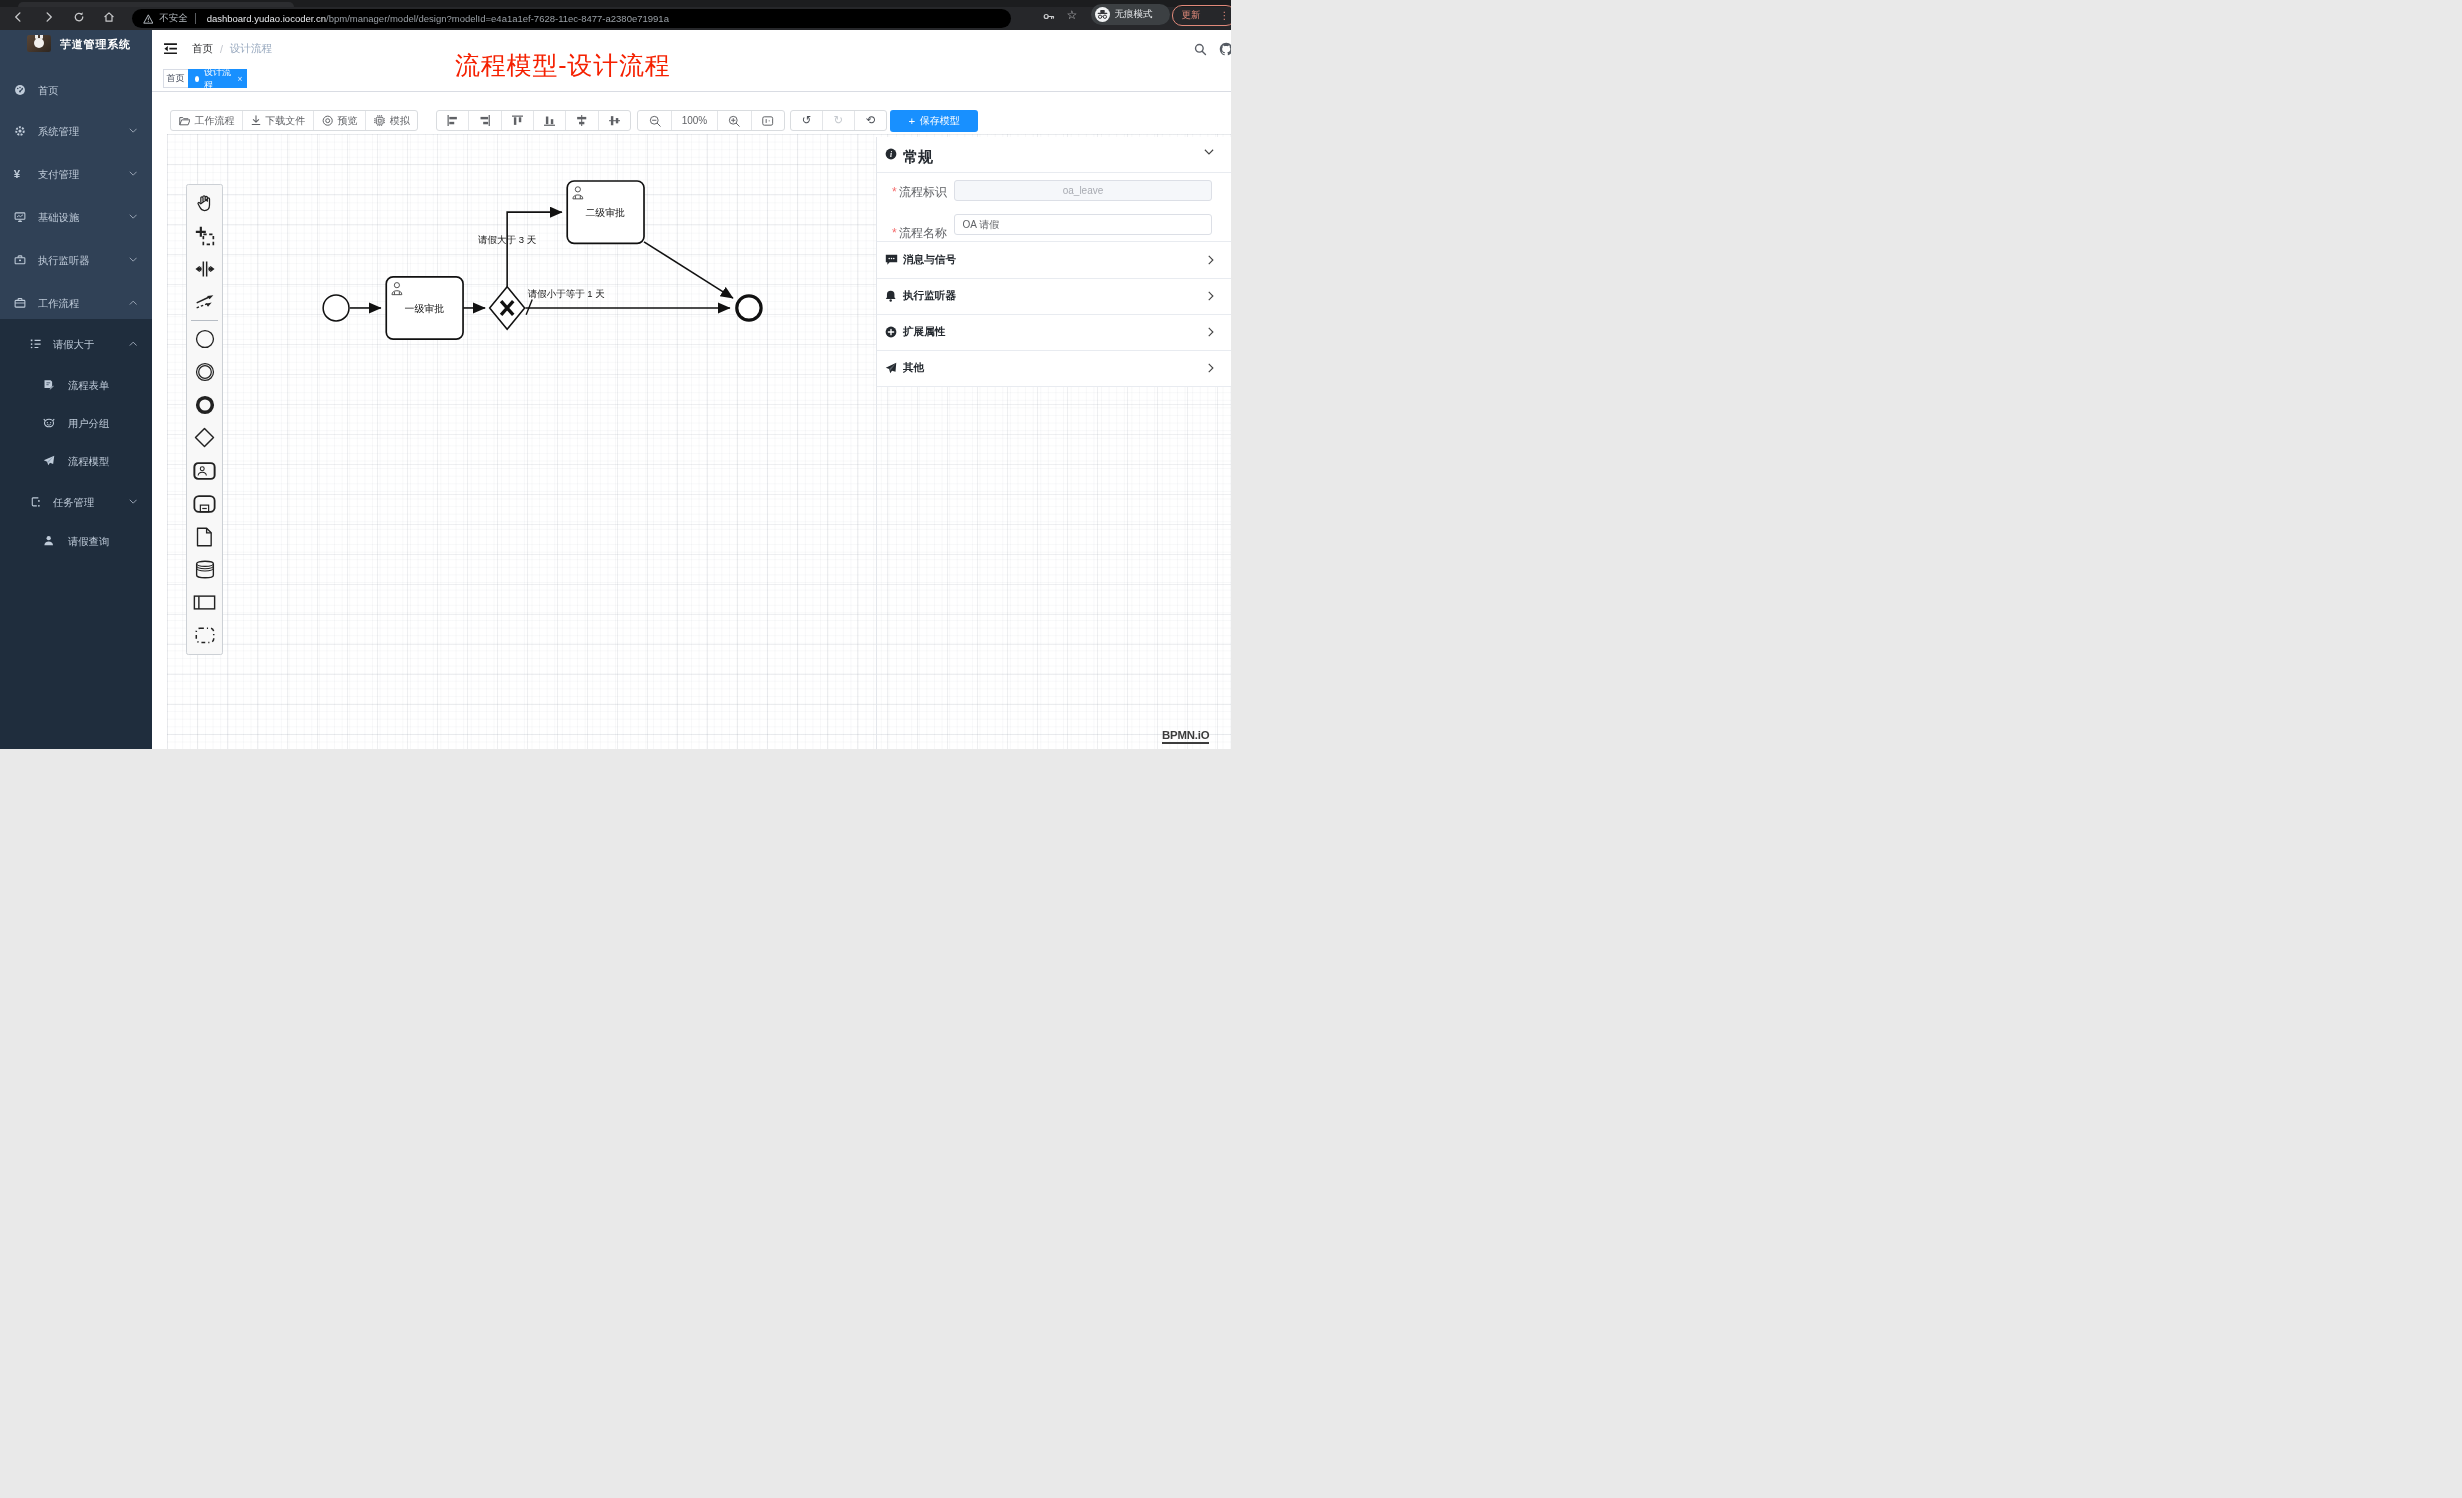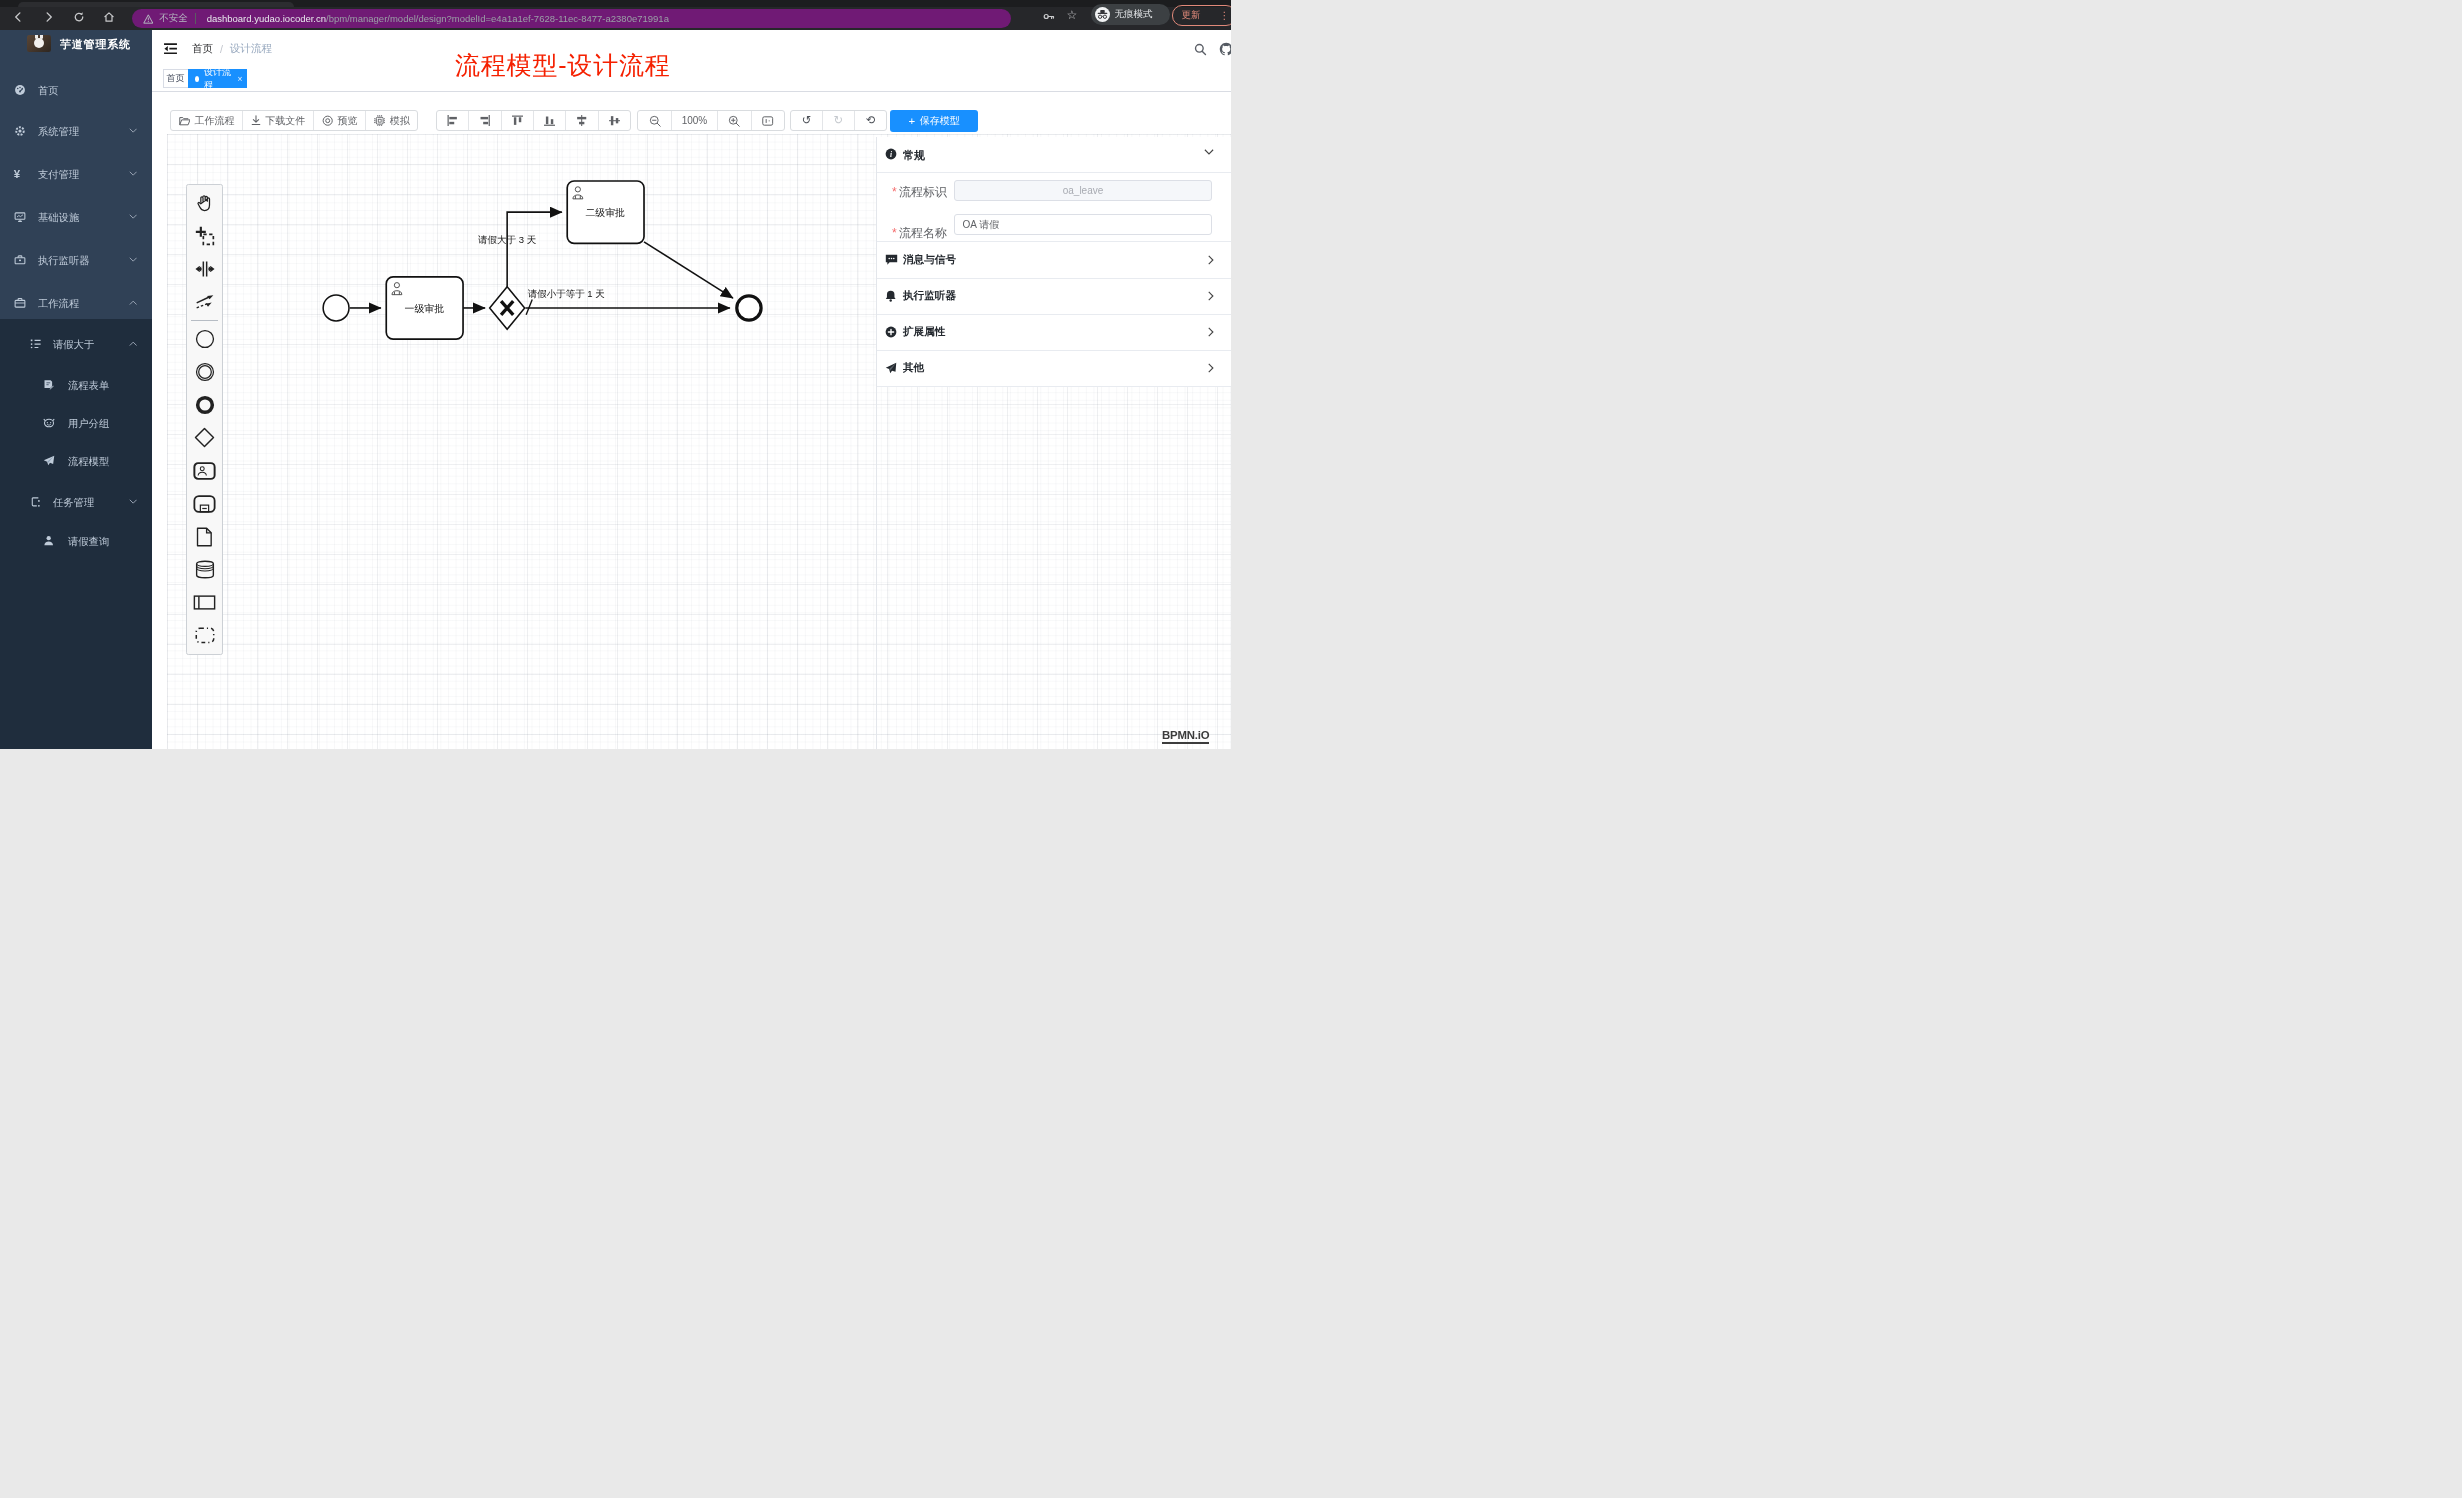--- a/index.html
+++ b/index.html
@@ -6,21 +6,21 @@
   .page{position:relative;width:1231px;height:749px;background:#fff;overflow:hidden;
         font-family:"Liberation Sans","DejaVu Sans",sans-serif;-webkit-font-smoothing:antialiased;}
   .abs{position:absolute;}
   svg{display:block;}
 
   
   .chrome{position:absolute;left:0;top:0;width:1231px;height:30px;background:#26272a;}
   .chrome-strip{position:absolute;left:0;top:0;width:100%;height:6.8px;background:#1c1d1f;}
   .chrome-tabhint{position:absolute;left:17.5px;top:1.5px;width:276px;height:5.3px;background:#2c2d30;border-radius:6px 6px 0 0;}
   .navbtn{position:absolute;top:8.4px;width:18px;height:16.7px;display:flex;align-items:center;justify-content:center;cursor:pointer;}
-  .urlpill{position:absolute;left:132px;top:9px;width:879px;height:19px;background:#701a75;border-radius:10px;
+  .urlpill{position:absolute;left:132px;top:9px;width:879px;height:19px;background:#000000;border-radius:10px;
            display:flex;align-items:center;color:#9aa0a6;font-size:9.5px;padding:0;}
   .urlpill .sec{color:#b6bcc2;margin:0 7.6px 0 6px;}
   .urlpill .div{width:0.8px;height:10.6px;background:#5a5d61;margin-right:10.6px;}
   .urlpill .host{color:#e8eaed;}
   .urlpill .path{color:#9aa0a6;}
   .incog{position:absolute;left:1091px;top:3.8px;height:21px;width:79px;background:#3c4043;border-radius:10.6px;
          display:flex;align-items:center;color:#e8eaed;font-size:9.5px;}
   .incog-circ{width:15px;height:15px;border-radius:50%;background:#f1f3f4;margin:0 4.6px 0 3.8px;position:relative;}
   .update-pill{position:absolute;left:1172px;top:4.6px;width:48px;height:19px;border:1.1px solid #e0897a;border-radius:10px;
          color:#e0897a;font-size:9.5px;display:flex;align-items:center;justify-content:space-between;padding:0 6px 0 8.4px;cursor:pointer;}
@@ -78,21 +78,21 @@
   .palette{position:absolute;left:186px;top:184px;width:35px;background:#f8f8f8;border:0.8px solid #ccd0d5;border-radius:2.3px;
            display:flex;flex-direction:column;align-items:center;padding:1.5px 0;}
   .pal-entry{width:35px;height:33px;display:flex;align-items:center;justify-content:center;cursor:pointer;}
   .pal-sep{width:27px;height:0.8px;background:#b6bcc4;margin:1.5px 0;}
 
   
   .panel-edge{position:absolute;left:876px;top:137px;width:0.8px;height:612px;background:#e3e6eb;}
   .panel{position:absolute;left:877px;top:137px;width:354px;height:249px;background:#fff;color:#24292f;}
   .phead{position:absolute;left:0;top:0;width:100%;height:35px;border-bottom:0.8px solid #e8ebf0;cursor:pointer;}
   .phead .pico{position:absolute;left:7.6px;top:11.4px;}
-  .phead .ptitle{position:absolute;left:26px;top:10.6px;font-size:11px;font-weight:bold;color:#24292f;}
+  .phead .ptitle{position:absolute;left:26px;top:10.6px;font-size:15px;font-weight:bold;color:#24292f;}
   .pform-label{position:absolute;width:64px;text-align:right;font-size:12px;color:#606266;}
   .pstar{color:#f56c6c;margin-right:2.3px;}
   .pinput{position:absolute;left:77px;width:258px;height:21px;box-sizing:border-box;border:0.8px solid #dcdfe6;border-radius:3px;
           font-size:10px;padding:0 7.6px;font-family:inherit;color:#606266;background:#fff;outline:none;}
   .pinput.disabled{background:#f5f7fa;color:#a8abb2;text-align:center;}
   .prow{position:absolute;left:0;width:100%;height:36px;border-bottom:0.8px solid #e8ebf0;cursor:pointer;}
   .prow .pico{position:absolute;left:7.6px;top:12px;}
   .prow .plabel{position:absolute;left:26px;top:11.4px;font-size:10.6px;font-weight:bold;color:#24292f;}
   .chevR{position:absolute;right:16.7px;top:13px;}
 

